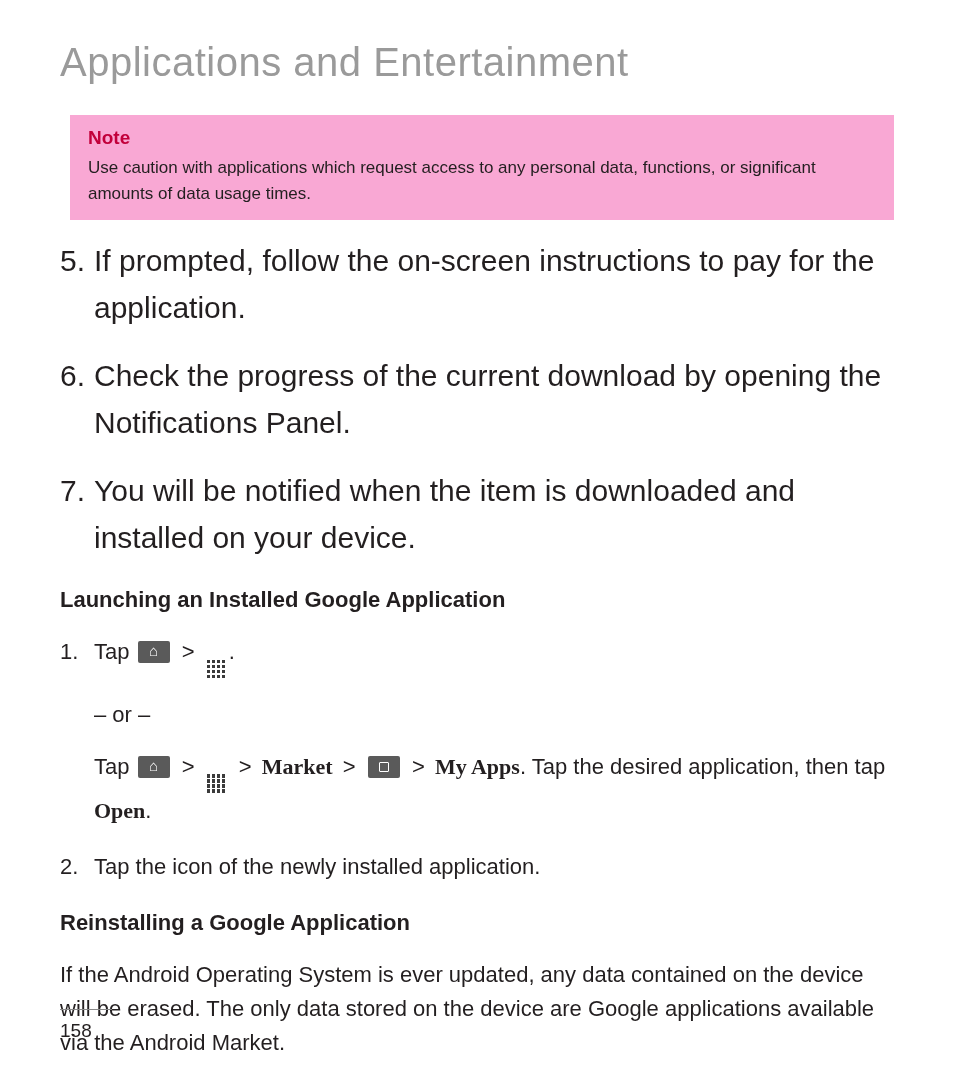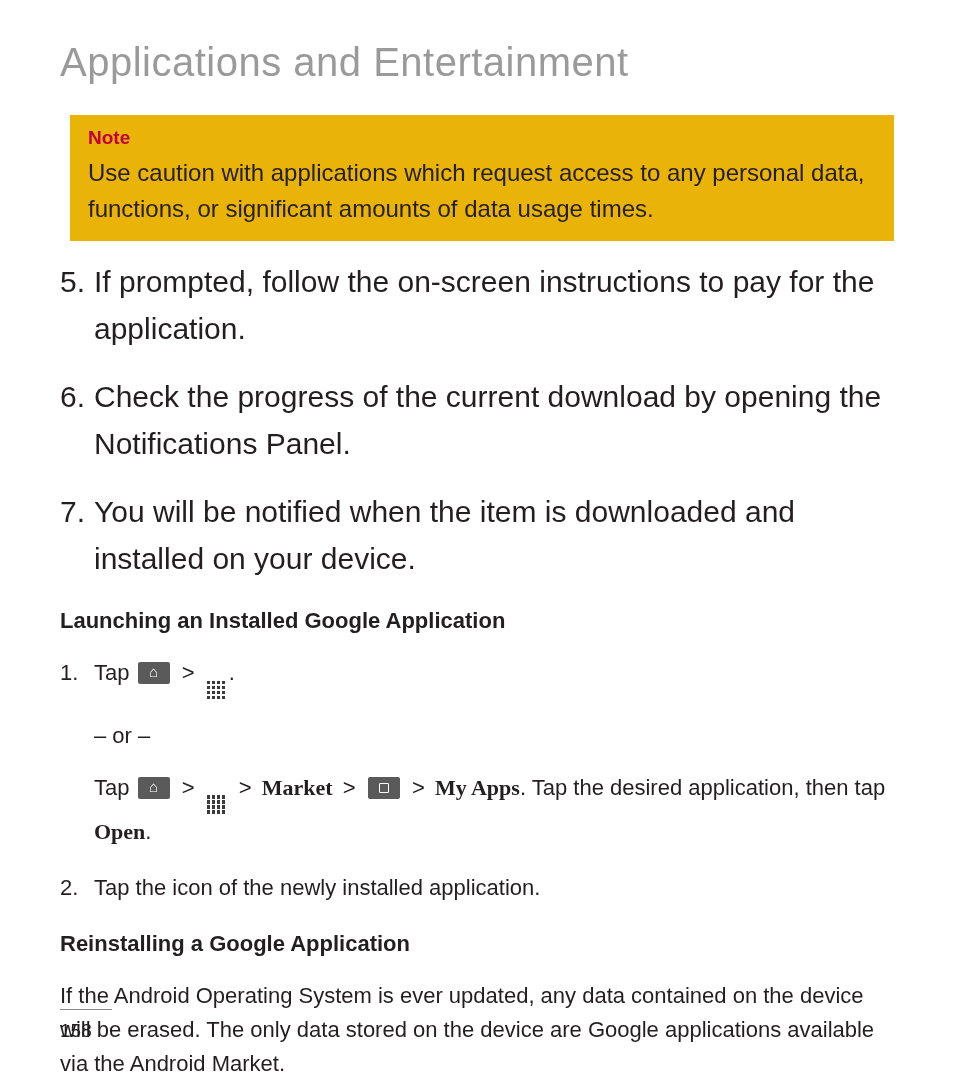--- a/index.html
+++ b/index.html
@@ -17,32 +17,32 @@
     box-sizing: border-box;
   }
   h1.page-title {
     font-size: 40px;
     font-weight: 400;
     color: #9a9a9a;
     margin: 0 0 30px 0;
     letter-spacing: 0.5px;
   }
   .note-box {
-    background: #eab308;
+    background: #f9a8d4;
     padding: 12px 18px 14px 18px;
     margin: 0 0 18px 10px;
   }
   .note-title {
     color: #c2003b;
     font-weight: 700;
     font-size: 19px;
     margin-bottom: 6px;
   }
   .note-body {
-    font-size: 24px;
+    font-size: 17px;
     line-height: 1.5;
     color: #231f20;
   }
   ol.steps {
     list-style: none;
     padding: 0;
     margin: 0;
     counter-reset: step 4;
   }
   ol.steps > li {

